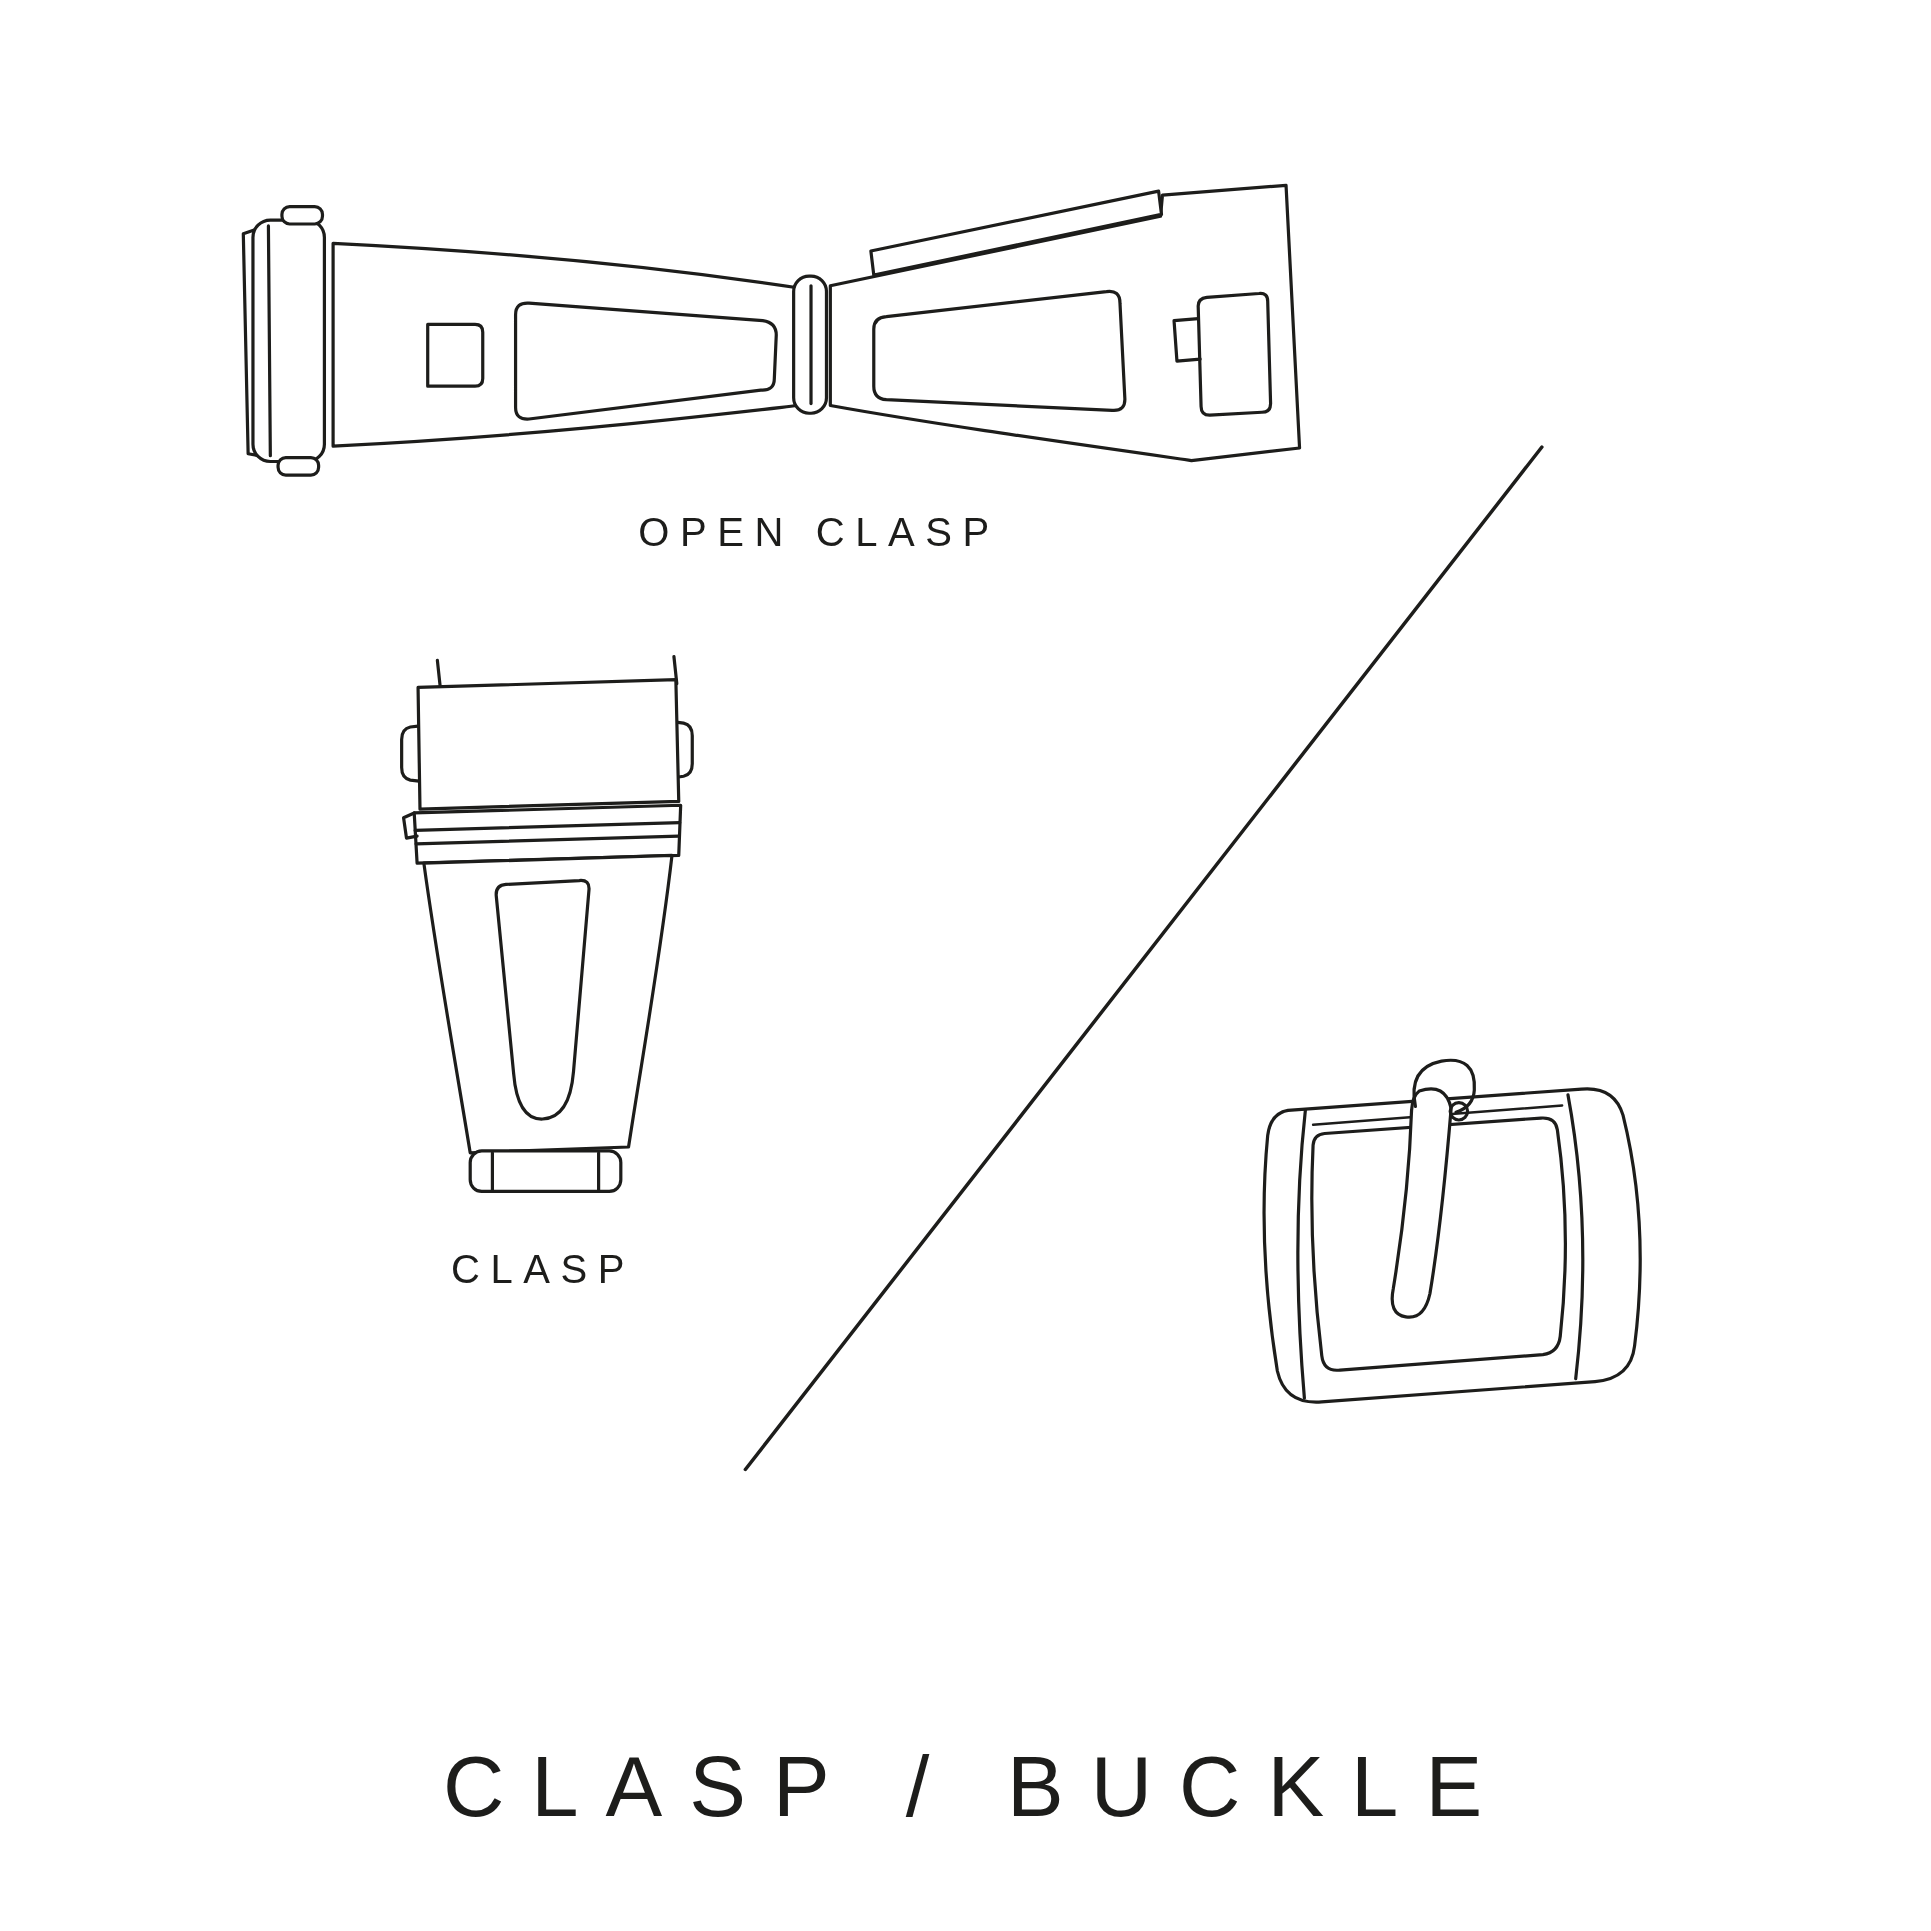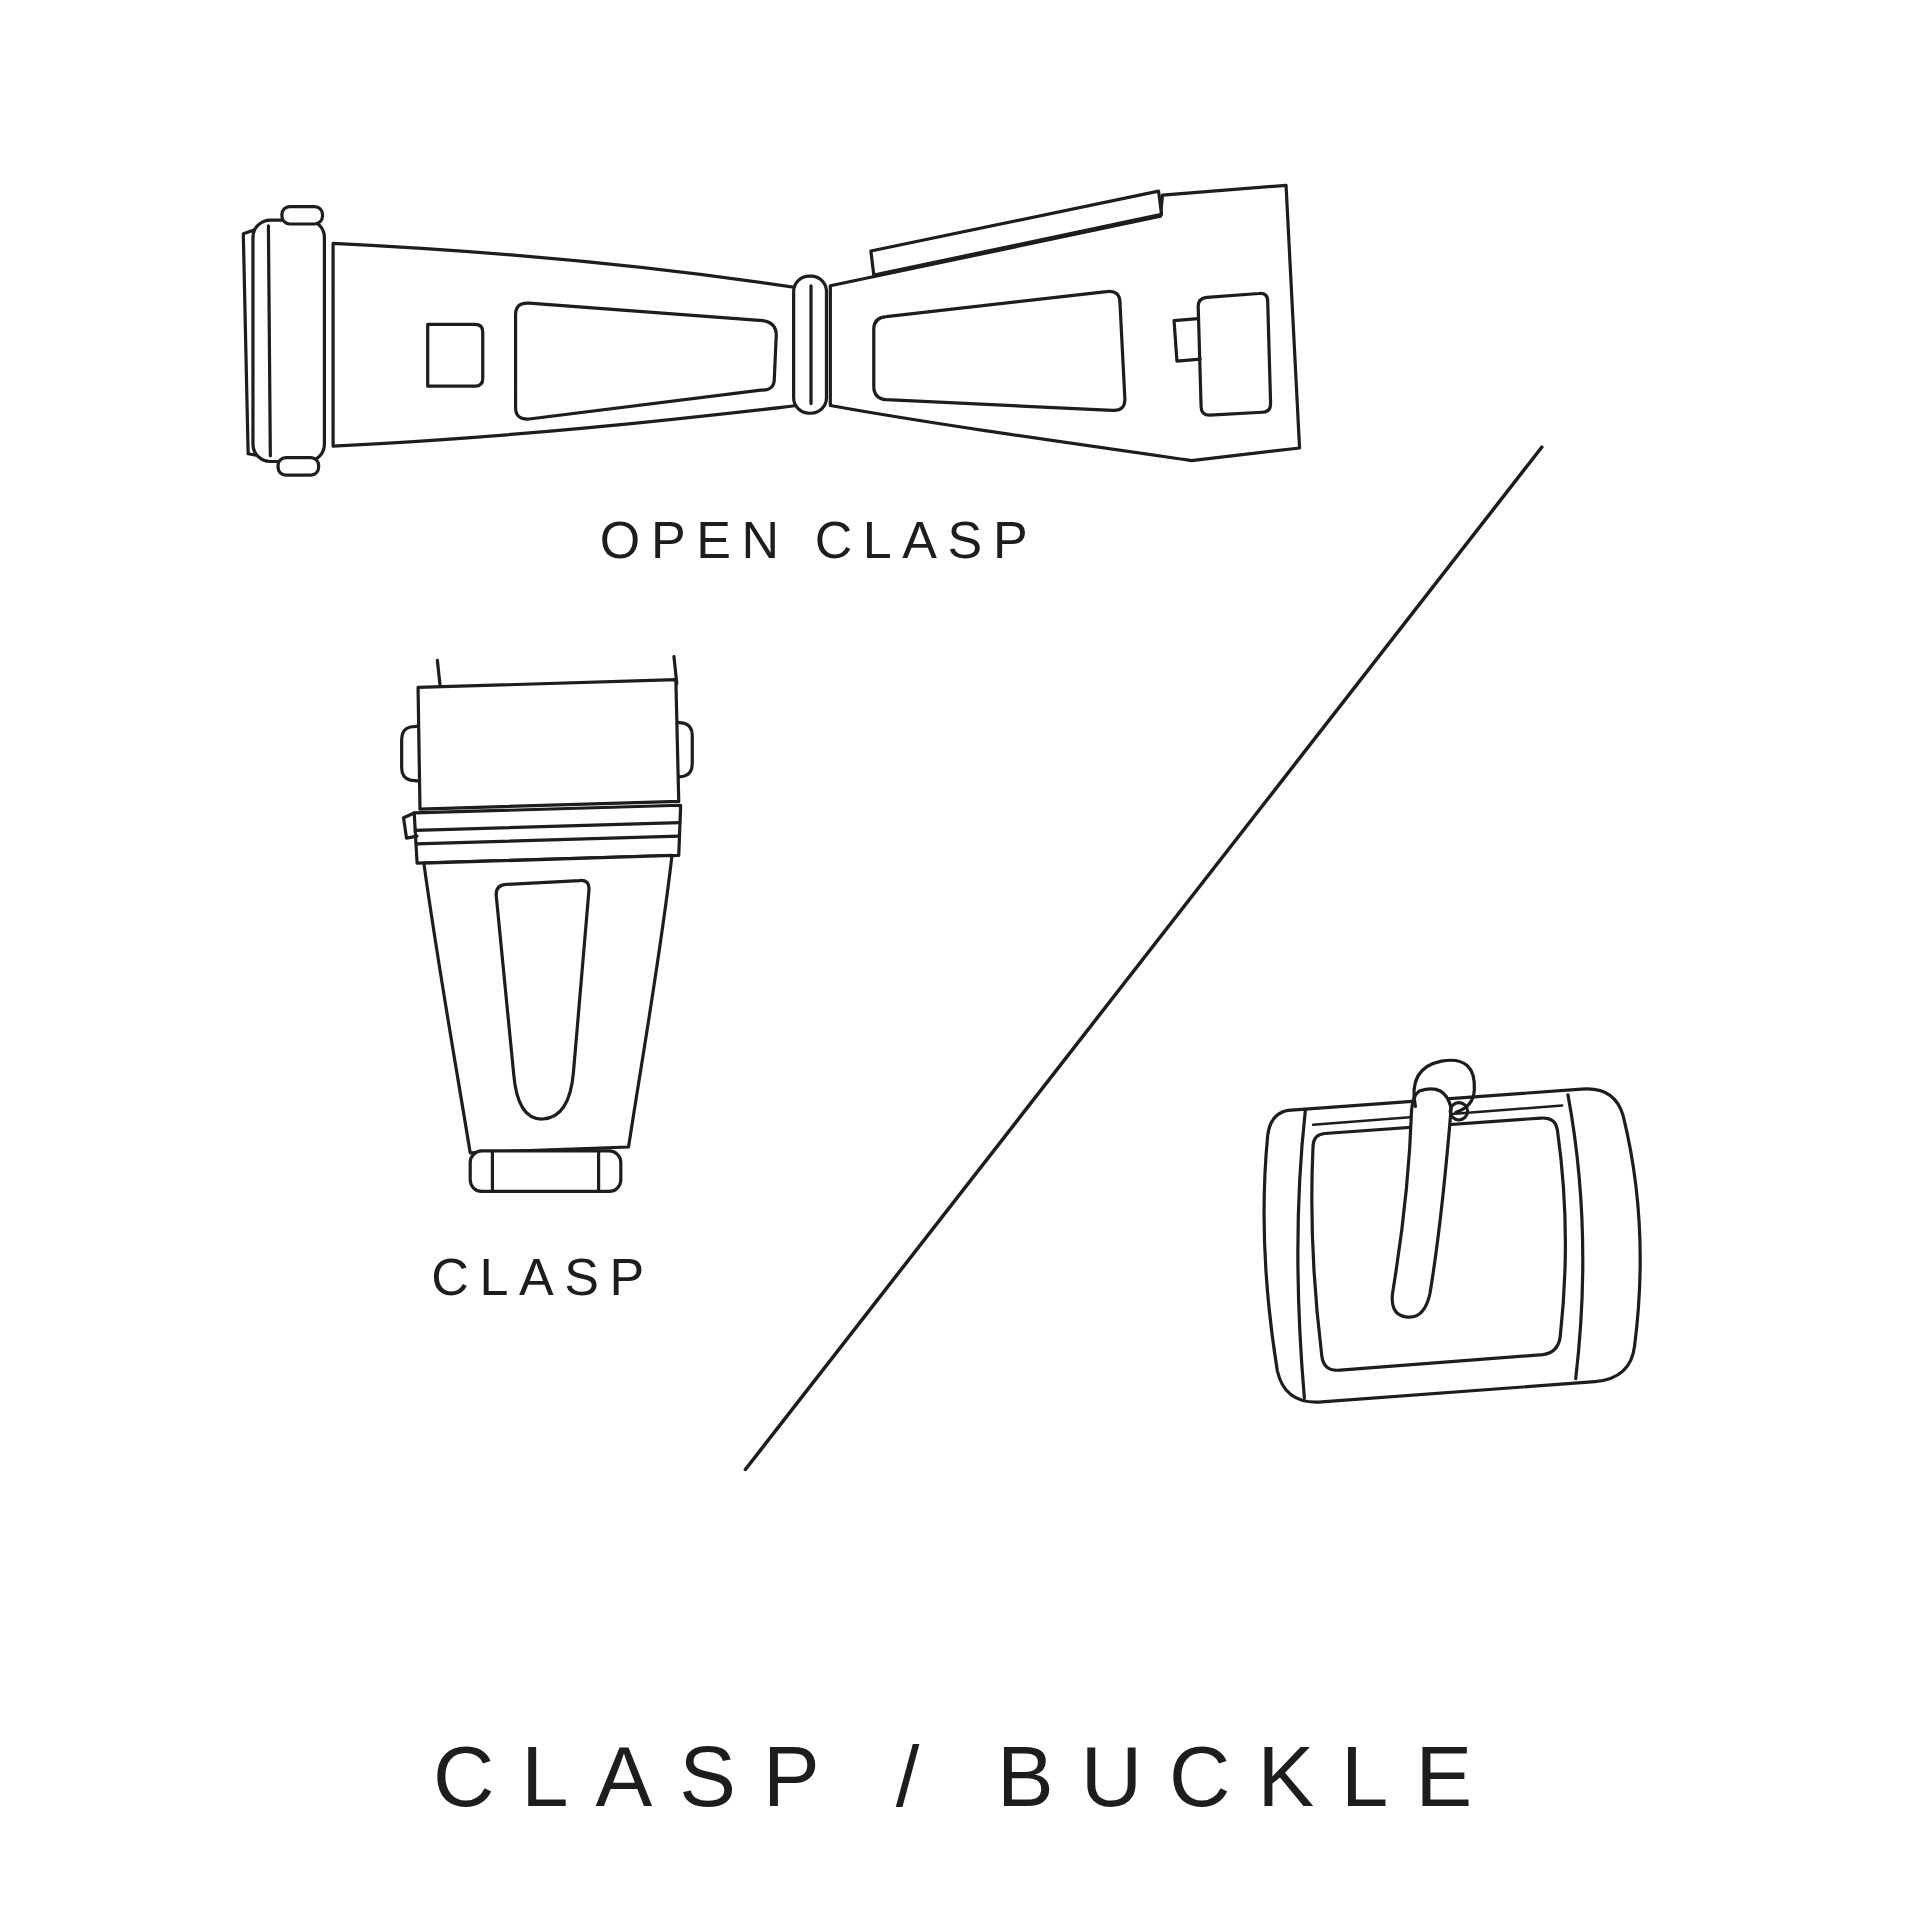--- a/index.html
+++ b/index.html
@@ -18,34 +18,34 @@
   }
   .art {
     position: absolute;
     inset: 0;
     width: 1931px;
     height: 1931px;
   }
   .label {
     position: absolute;
     transform: translateX(-50%);
-    font-size: 52px;
+    font-size: 40px;
     letter-spacing: 10.6px;
     font-weight: 400;
     color: #1d1d1b;
     white-space: nowrap;
   }
   .label-open-clasp { left: 819px; top: 510px; }
   .label-closed    { left: 543px; top: 1247px; }
   .title {
     position: absolute;
     left: 966px;
     top: 1728px;
     transform: translateX(-50%);
-    margin: 0;
+    margin: 10px;
     font-size: 85px;
     font-weight: 400;
     letter-spacing: 27px;
     color: #1d1d1b;
     white-space: nowrap;
   }
   svg path, svg rect, svg line, svg circle {
     vector-effect: non-scaling-stroke;
   }
 </style>

